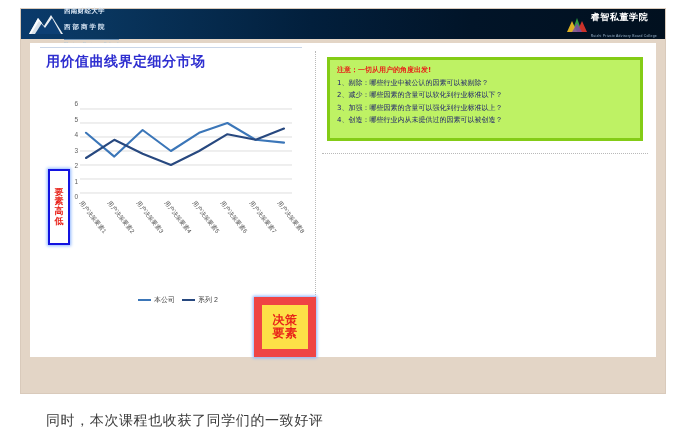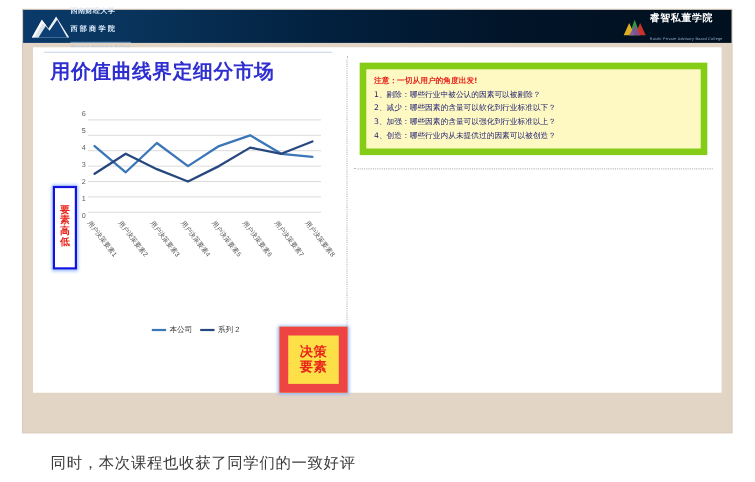--- a/index.html
+++ b/index.html
@@ -53,21 +53,21 @@
     position:absolute;left:285px;top:8px;width:0;height:300px;
     border-left:1px dotted #b9b9b9;
   }
   .divider-h{
     position:absolute;left:292px;top:110px;width:326px;height:0;
     border-top:1px dotted #b9b9b9;
   }
 
   .slide-title{
     position:absolute;left:16px;top:10px;
-    font-size:18px;font-weight:bold;color:#2f2fd0;
+    font-size:14px;font-weight:bold;color:#2f2fd0;
     font-family:"DejaVu Sans","Liberation Sans",sans-serif;
     letter-spacing:.5px;white-space:nowrap;
   }
   .title-rule{
     position:absolute;left:10px;top:4px;width:262px;height:0;
     border-top:1px solid #c9d6e8;
   }
 
   
   .chart-wrap{position:absolute;left:12px;top:58px;width:262px;height:200px;}
@@ -115,21 +115,21 @@
     box-shadow:0 0 3px 1px #86b0ff;
     display:flex;flex-direction:column;align-items:center;justify-content:center;
   }
   .dbox span{
     font-size:12px;font-weight:bold;color:#e8231a;line-height:1.12;letter-spacing:.5px;
     font-family:"DejaVu Sans","Liberation Sans",sans-serif;
   }
 
   
   .tbox{
-    position:absolute;border:6px solid #84cc16;background:#fef9c3;
+    position:absolute;border:3px solid #84cc16;background:#bef264;
     box-sizing:border-box;
   }
   .tbox.top{left:297px;top:14px;width:316px;height:84px;padding:5px 7px;}
   .tbox.bottom{left:297px;top:122px;width:248px;height:56px;padding:7px 8px;}
   .tb-head{
     font-size:7px;font-weight:bold;color:#e8231a;margin-bottom:4px;
     font-family:"DejaVu Sans","Liberation Sans",sans-serif;
   }
   .tb-line{
     font-size:7px;color:#1a1a6e;margin-bottom:3.5px;line-height:1.25;

